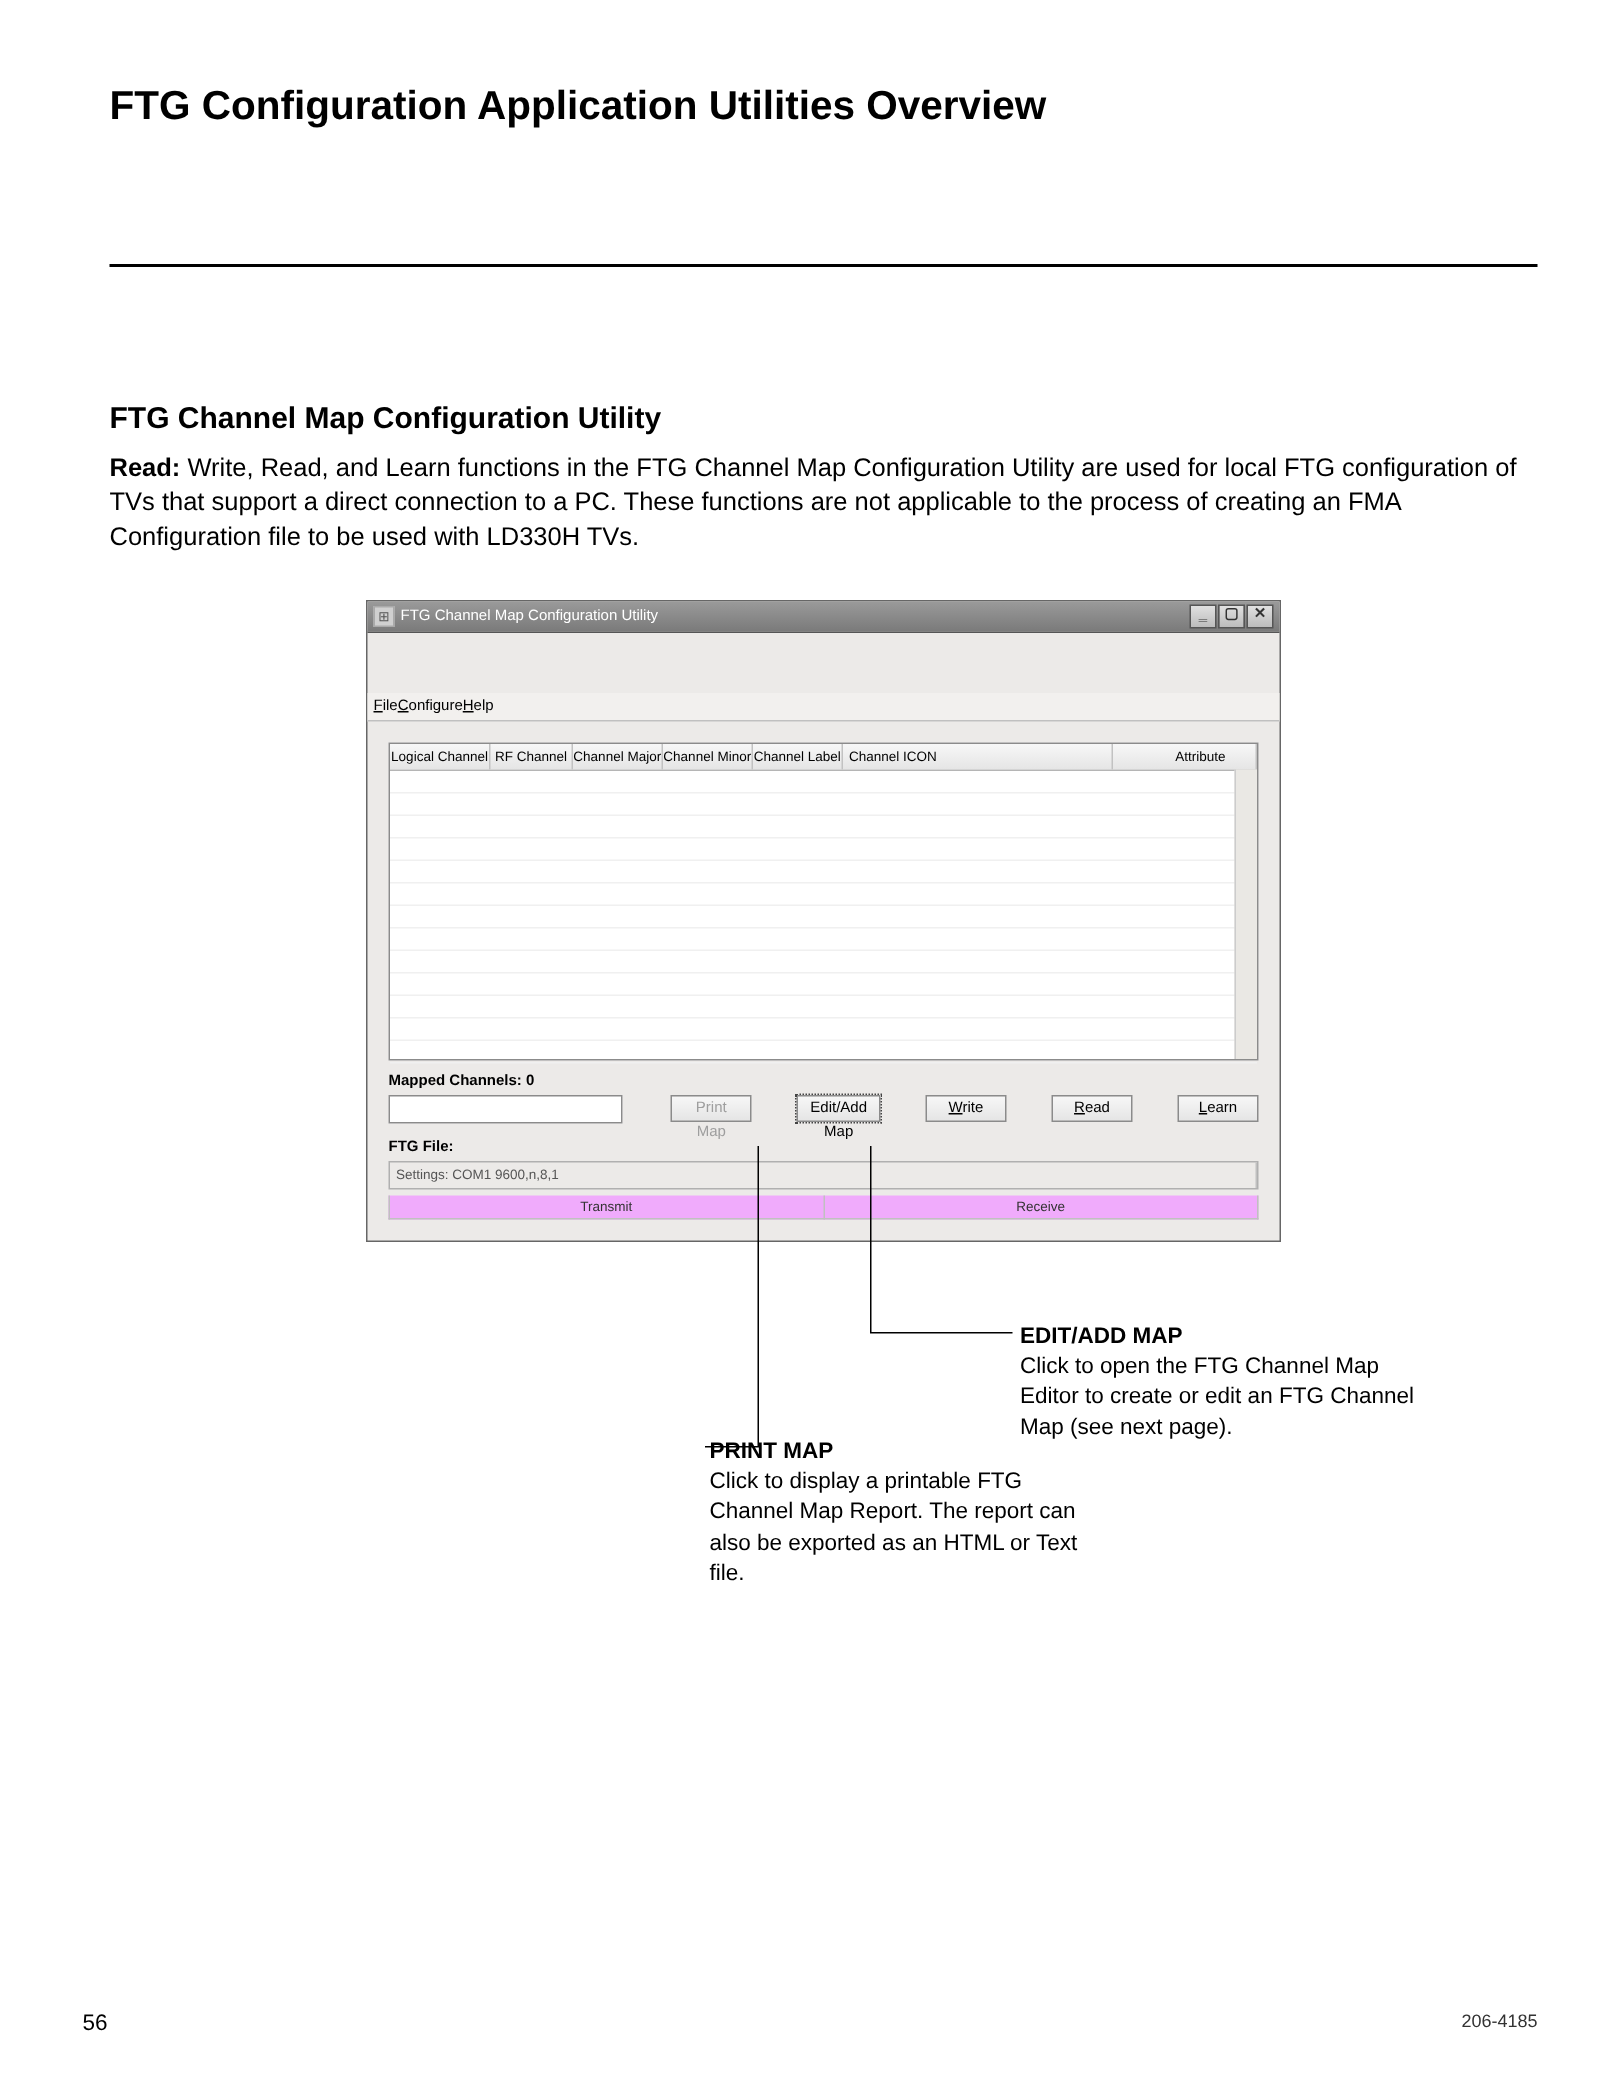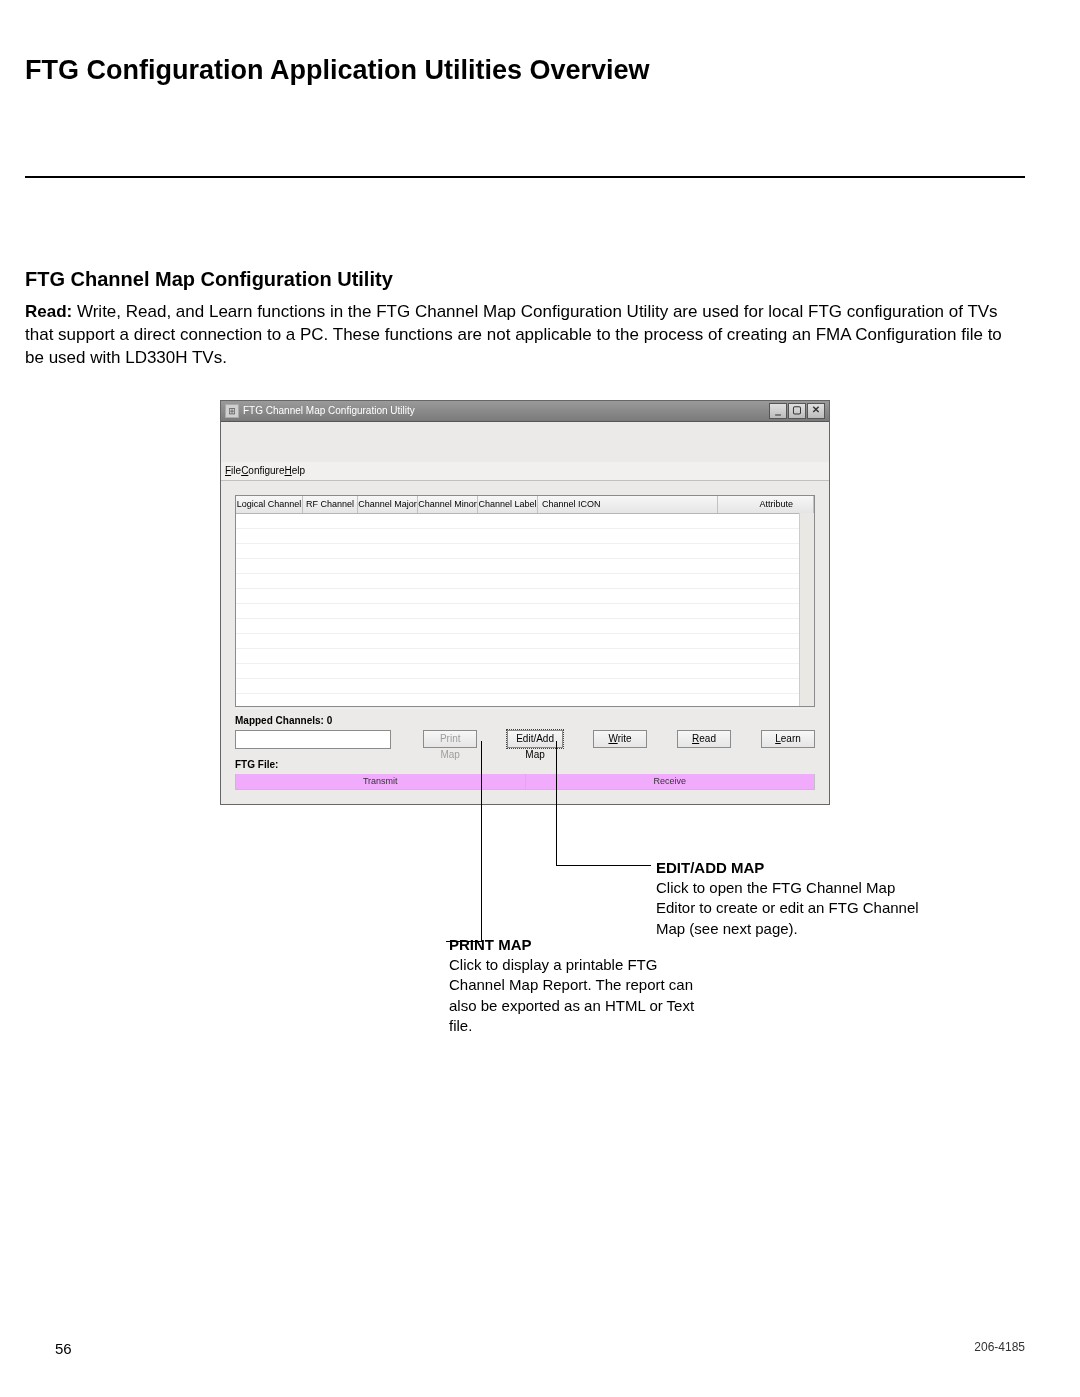--- a/index.html
+++ b/index.html
@@ -4,21 +4,21 @@
 <style>
   body {
     margin: 0;
     padding: 0;
     font-family: Arial, Helvetica, sans-serif;
     background: #fff;
     color: #000;
     width: 1080px;
   }
   .page {
-    padding: 55px 55px 40px 25px;
+    padding: 55px 55px 40px 73px;
     box-sizing: border-box;
     position: relative;
     min-height: 1397px;
   }
   .page-title {
     font-size: 27px;
     font-weight: bold;
     margin-bottom: 90px;
     border-bottom: 2px solid #000;
     padding-bottom: 90px;
@@ -304,20 +304,23 @@
           <div class="btn disabled">Print Map</div>
           <div class="btn default">Edit/Add Map</div>
           <div class="btn"><span style="text-decoration:underline">W</span>rite</div>
           <div class="btn"><span style="text-decoration:underline">R</span>ead</div>
           <div class="btn"><span style="text-decoration:underline">L</span>earn</div>
         </div>
       </div>
 
       <div class="ftg-label">FTG File:</div>
 
+      <div class="status-bar">
+        <div class="status-cell" style="width:100%">Settings: COM1 9600,n,8,1</div>
+      </div>
       <div class="progress-row">
         <div class="progress-cell">Transmit</div>
         <div class="progress-cell" style="border-left:none">Receive</div>
       </div>
     </div>
   </div>
 
   <div class="callout-area">
 
     <div class="line" style="left:260px;top:-64px;width:1px;height:200px"></div>

